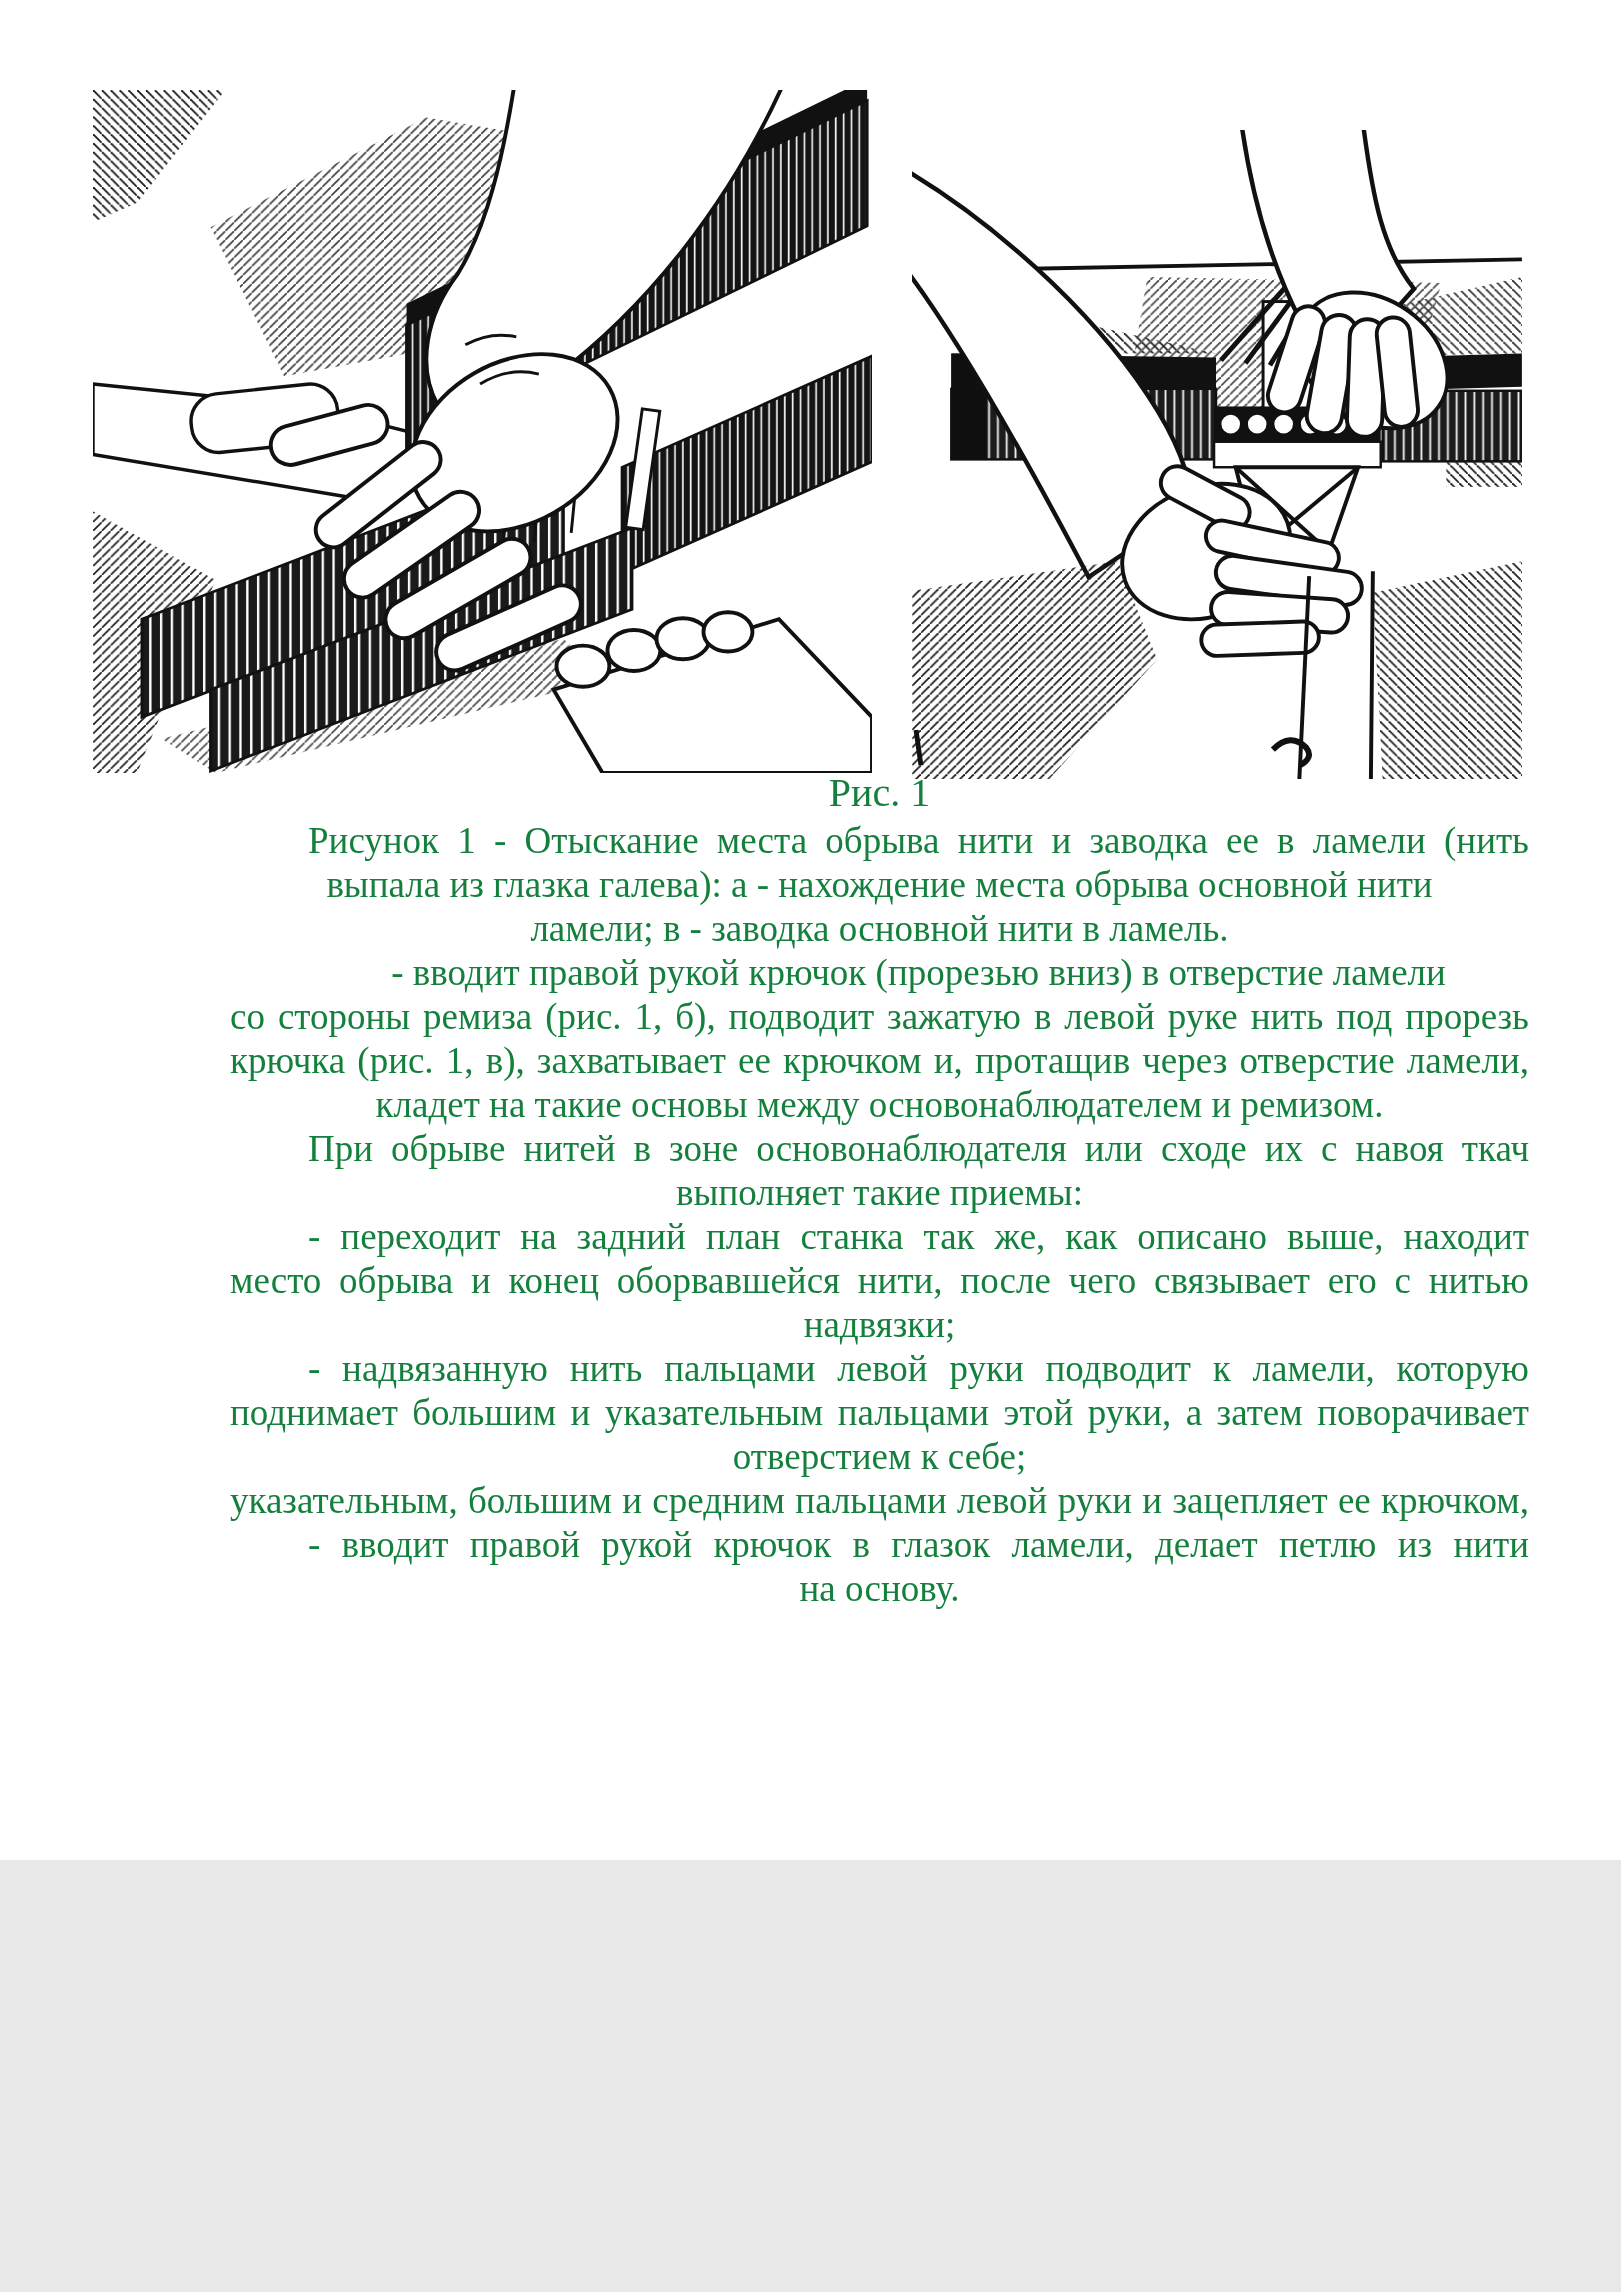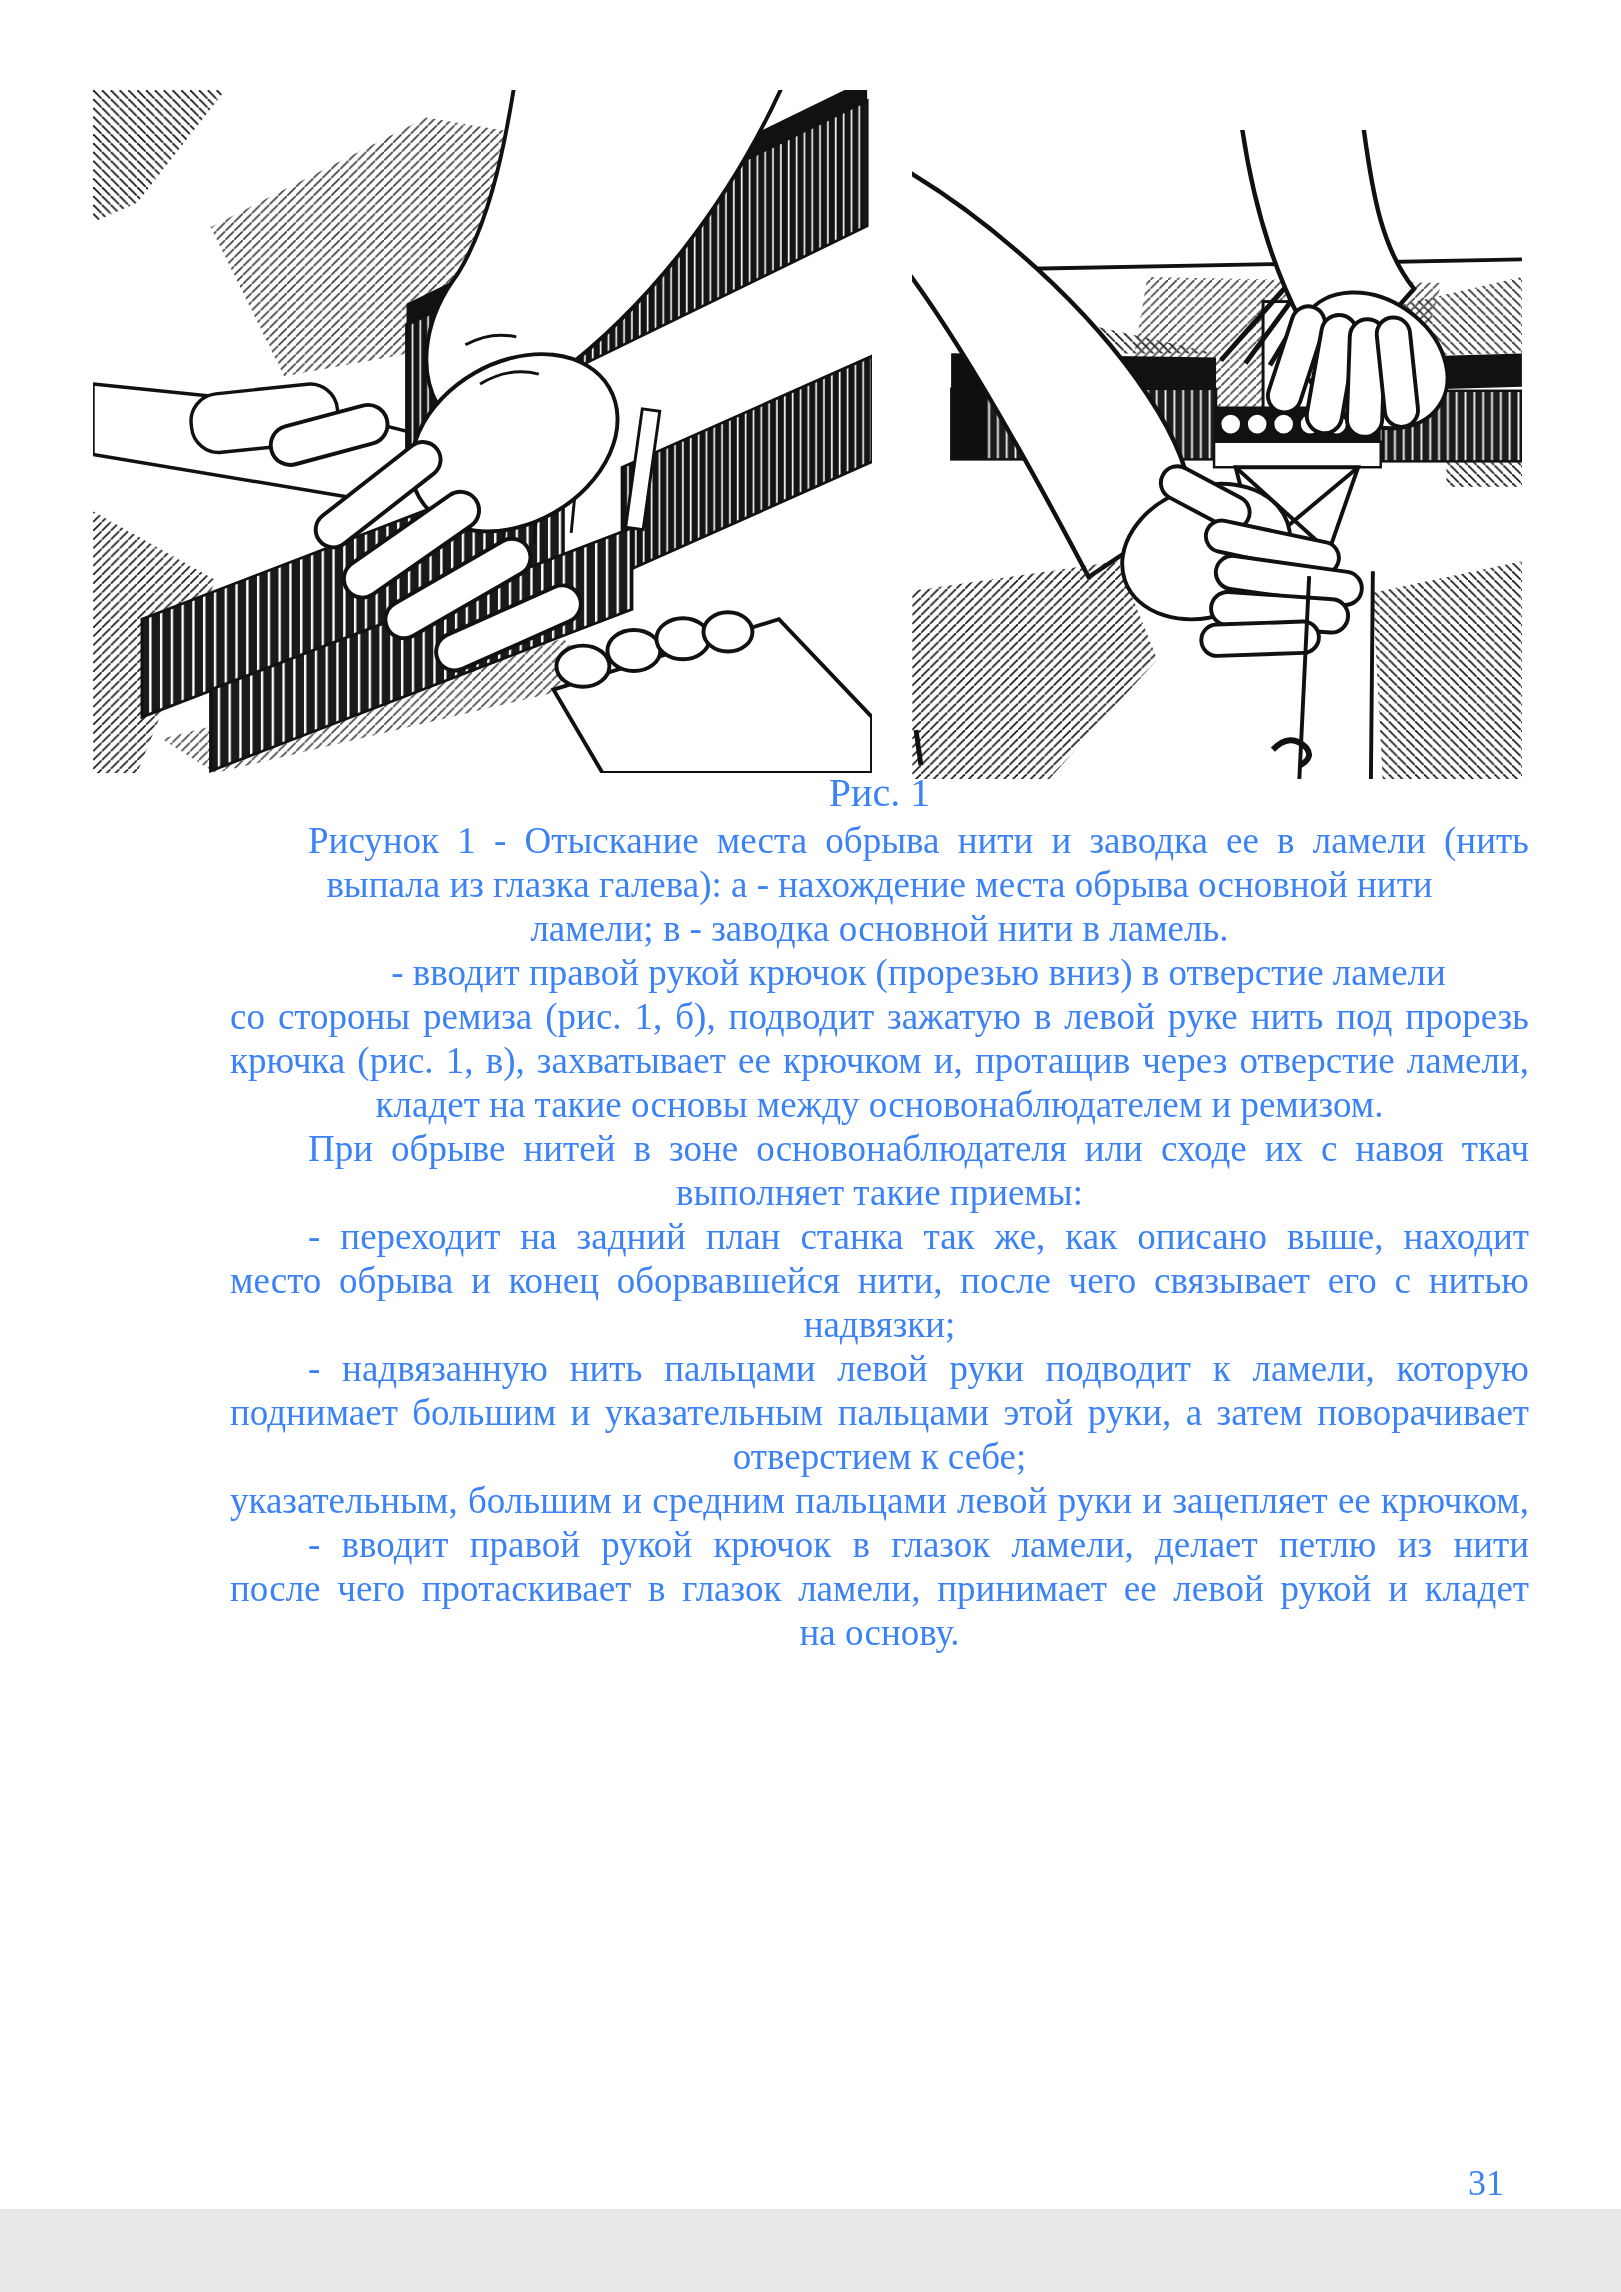--- a/index.html
+++ b/index.html
@@ -1,21 +1,21 @@
 <!DOCTYPE html>
 <html><head>
 <meta charset="utf-8">
 <style>
   html,body{margin:0;padding:0;background:#e8e8e8;}
   .page{
     position:relative;
-    width:1621px;height:2209px;
+    width:1621px;height:1860px;
     background:#ffffff;
     font-family:"Liberation Serif","DejaVu Serif",serif;
-    color:#3b82f6;
+    color:#15803d;
     overflow:hidden;
   }
   .figures{position:absolute;left:0;top:0;width:1621px;height:784px;}
   .fig{position:absolute;}
   .fig-a{left:93px;top:90px;}
   .fig-b{left:912px;top:130px;}
   .caption{
     position:absolute;left:230px;width:1299px;top:770px;
     font-size:40px;line-height:45px;text-align:center;
   }
@@ -203,20 +203,19 @@
     <div class="ln j ind">При обрыве нитей в зоне основонаблюдателя или сходе их с навоя ткач</div>
     <div class="ln">выполняет такие приемы:</div>
     <div class="ln j ind">- переходит на задний план станка так же, как описано выше, находит</div>
     <div class="ln j">место обрыва и конец оборвавшейся нити, после чего связывает его с нитью</div>
     <div class="ln">надвязки;</div>
     <div class="ln j ind">- надвязанную нить пальцами левой руки подводит к ламели, которую</div>
     <div class="ln j">поднимает большим и указательным пальцами этой руки, а затем поворачивает</div>
     <div class="ln">отверстием к себе;</div>
     <div class="ln j">указательным, большим и средним пальцами левой руки и зацепляет ее крючком,</div>
     <div class="ln j ind">- вводит правой рукой крючок в глазок ламели, делает петлю из нити</div>
-    <div class="ln j">после чего протаскивает в глазок ламели, принимает ее левой рукой и кладет</div>
     <div class="ln">на основу.</div>
   </div>
 
   <div class="pagenum">31</div>
 
 </div>
 
 
 </body></html>

